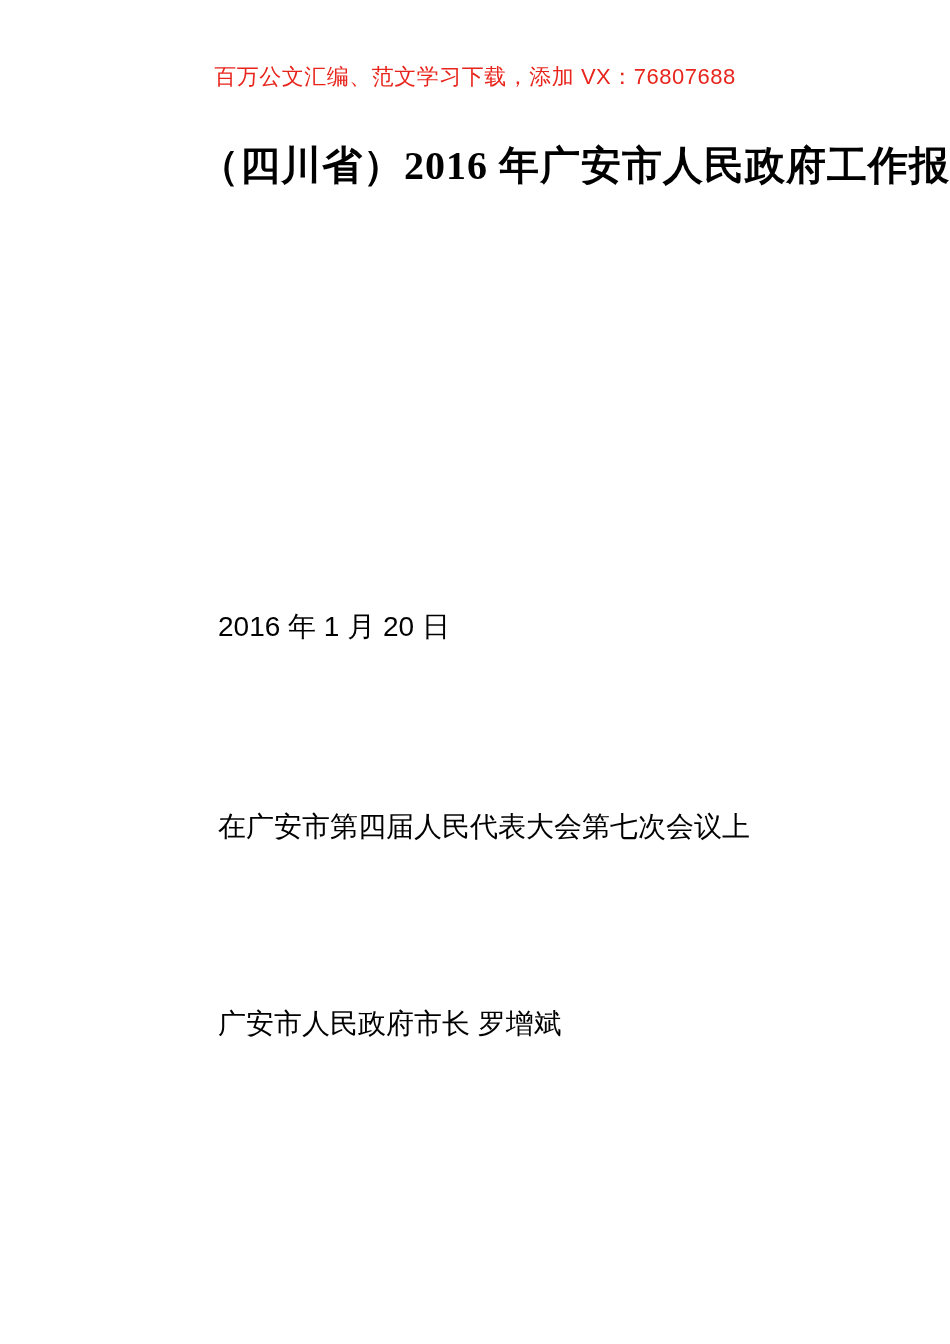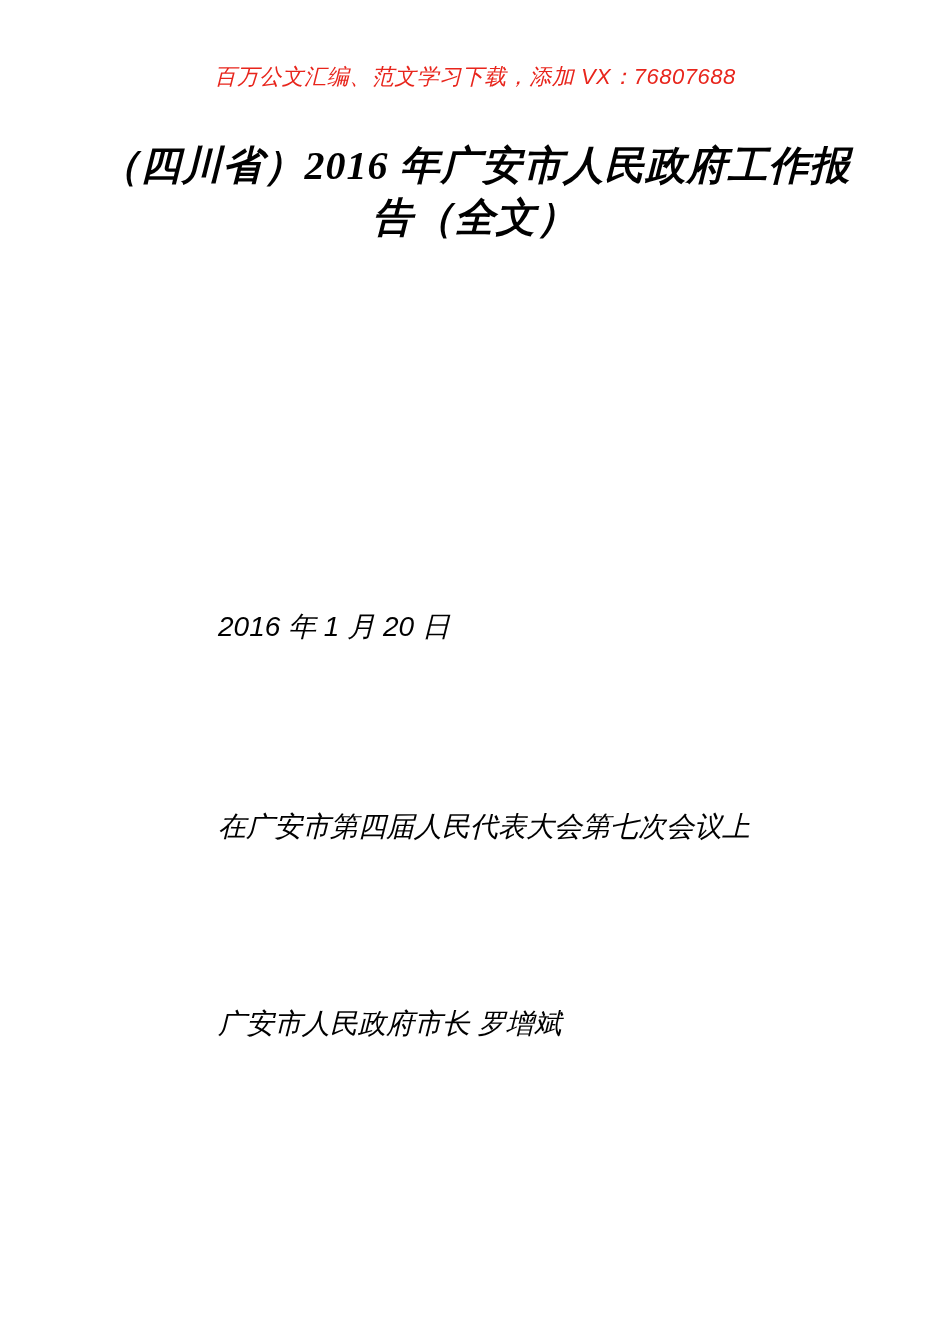--- a/index.html
+++ b/index.html
@@ -14,42 +14,41 @@
     overflow: hidden;
   }
   
   .page {
     position: relative;
     width: 950px;
     height: 1344px;
     background: #ffffff;
     color: #000000;
     font-family: "Liberation Sans", sans-serif;
-    font-style: italic;
   }
   
   .notice {
     position: absolute;
     top: 61px;
     left: 0;
     width: 100%;
     text-align: center;
     color: #e8251c;
     font-size: 22px;
     line-height: 31px;
     letter-spacing: 0.5px;
   }
   
   .title {
     position: absolute;
     top: 140px;
     left: 0;
     width: 100%;
     margin: 0;
-    text-align: center;
+    text-align: right;
     font-family: "Liberation Serif", serif; 
     font-weight: bold;
     font-size: 40px;
     line-height: 52px;
     letter-spacing: 1px;
   }
   .title-line {
     display: block;
   }
   
@@ -68,21 +67,20 @@
 </style>
 </head>
 <body>
 
 <div class="page">
 
   <div class="notice">百万公文汇编、范文学习下载，添加 VX：76807688</div>
 
   <h1 class="title">
     <span class="title-line">（四川省）2016 年广安市人民政府工作报</span>
-    <span class="title-line">告（全文）</span>
   </h1>
 
   <p class="para para-date">2016 年 1 月 20 日</p>
 
   <p class="para para-occasion">在广安市第四届人民代表大会第七次会议上</p>
 
   <p class="para para-speaker">广安市人民政府市长 罗增斌</p>
 
 </div>
 

